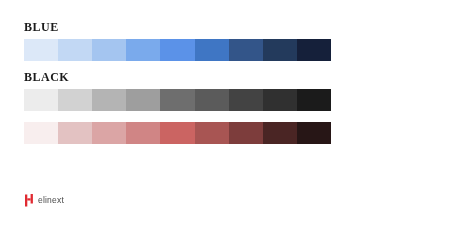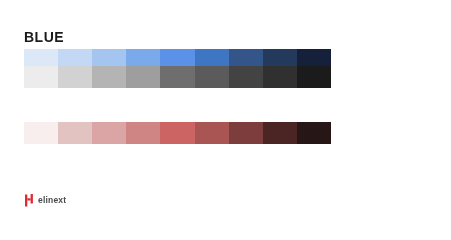--- a/index.html
+++ b/index.html
@@ -28,27 +28,27 @@
     position: absolute;
     left: 24px;
     width: 307px;
   }
 
   .palette-group.group-0 { top: 16px; }
   .palette-group.group-1 { top: 66px; }
   .palette-group.group-2 { top: 122px; }
 
   .palette-label {
-    font-size: 14px;
+    font-size: 12px;
     font-weight: bold;
     letter-spacing: 0.5px;
     color: #1b1b1b;
     line-height: 10px;
-    margin: 16px 0 7px 0;
-    font-family: Liberation Sans, sans-serif;
+    margin: 6px 0 7px 0;
+    font-family: Liberation Serif, serif;
     white-space: nowrap;
   }
 
   .swatch-row {
     display: flex;
     width: 307px;
     height: 22px;
     overflow: hidden;
   }
 
@@ -69,21 +69,21 @@
 
   #brand-mark {
     width: 9px;
     height: 13px;
     display: block;
     margin-right: 4px;
   }
 
   #brand-wordmark {
     font-size: 8.5px;
-    font-weight: bold;
+    font-weight: normal;
     color: #4a4a4a;
     letter-spacing: 0.2px;
     line-height: 13px;
     font-family: "Liberation Sans", sans-serif;
     white-space: nowrap;
   }
 </style>
 </head>
 <body style="background: rgb(255, 255, 255);">
 
@@ -98,20 +98,21 @@
       <span class="swatch" title="#7aaaec" style="background-color: rgb(122, 170, 236);"></span>
       <span class="swatch" title="#5b92e8" style="background-color: rgb(91, 146, 232);"></span>
       <span class="swatch" title="#3f76c4" style="background-color: rgb(63, 118, 196);"></span>
       <span class="swatch" title="#335589" style="background-color: rgb(51, 85, 137);"></span>
       <span class="swatch" title="#233a5c" style="background-color: rgb(35, 58, 92);"></span>
       <span class="swatch" title="#15203a" style="background-color: rgb(21, 32, 58);"></span>
     </div>
   </div>
 
   <div class="palette-group group-1">
+    <div class="palette-label">BLACK</div>
     <div class="swatch-row">
       <span class="swatch" title="#ececec" style="background-color: rgb(236, 236, 236);"></span>
       <span class="swatch" title="#d2d2d2" style="background-color: rgb(210, 210, 210);"></span>
       <span class="swatch" title="#b4b4b4" style="background-color: rgb(180, 180, 180);"></span>
       <span class="swatch" title="#9e9e9e" style="background-color: rgb(158, 158, 158);"></span>
       <span class="swatch" title="#6e6e6e" style="background-color: rgb(110, 110, 110);"></span>
       <span class="swatch" title="#5b5b5b" style="background-color: rgb(91, 91, 91);"></span>
       <span class="swatch" title="#434343" style="background-color: rgb(67, 67, 67);"></span>
       <span class="swatch" title="#303030" style="background-color: rgb(48, 48, 48);"></span>
       <span class="swatch" title="#1b1b1b" style="background-color: rgb(27, 27, 27);"></span>

